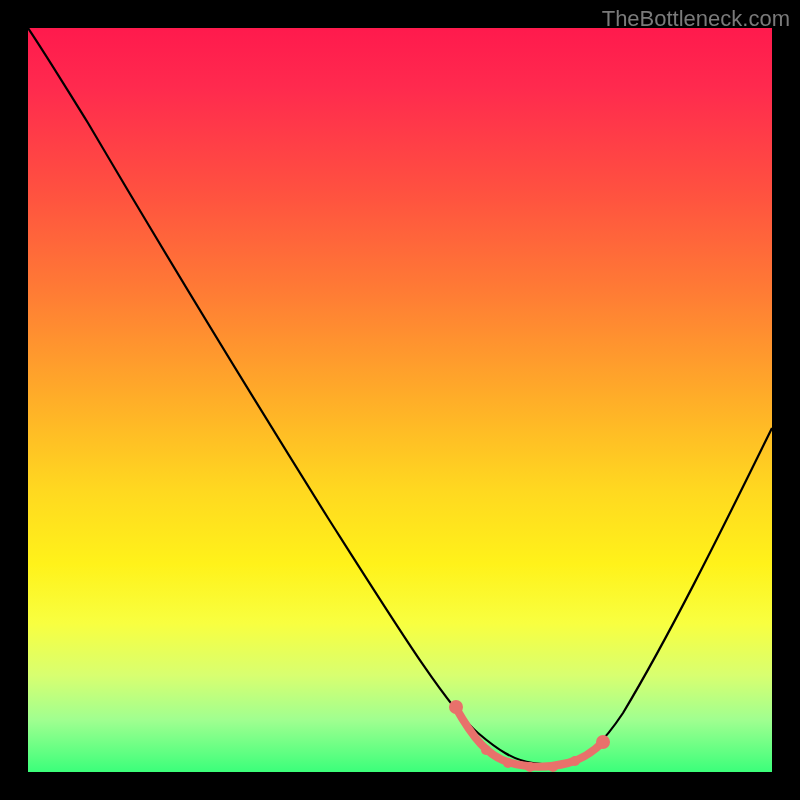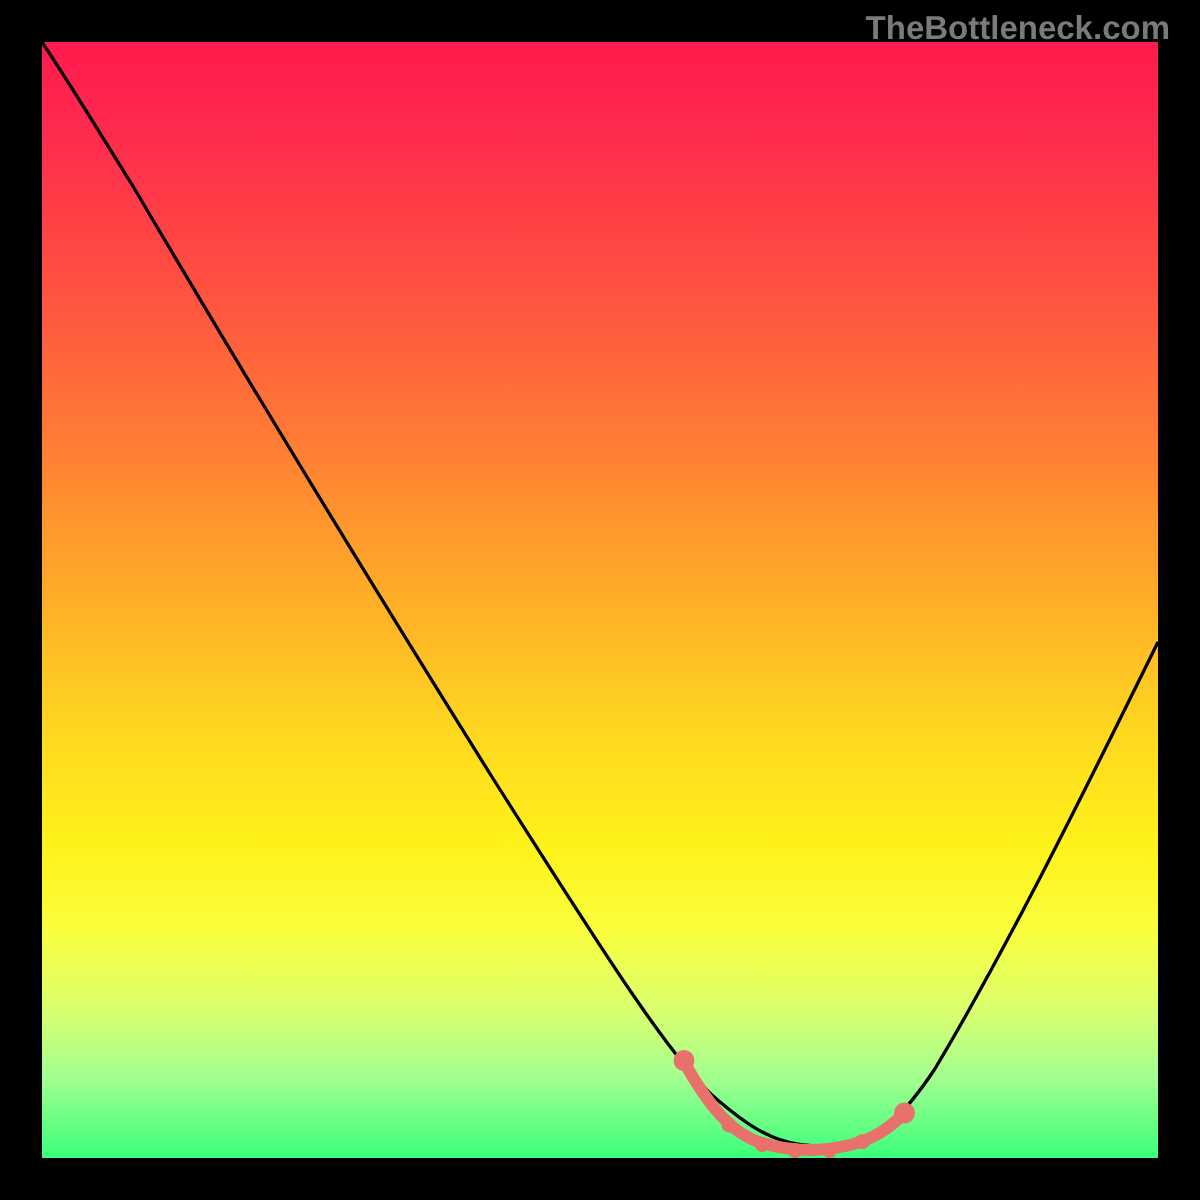--- a/index.html
+++ b/index.html
@@ -1,17 +1,17 @@
 <!DOCTYPE html>
 <html><head>
 <meta charset="utf-8">
 <style>
   * { margin: 0; padding: 0; box-sizing: border-box; }
   body { width: 800px; height: 800px; background: #000; position: relative; font-family: Arial, sans-serif; }
-  .watermark { position: absolute; top: 6px; right: 20px; color: #7a7a7a; font-size: 22px; font-weight: 700; z-index: 10; }
+  .watermark { position: absolute; top: 6px; right: 10px; color: #7a7a7a; font-size: 22px; font-weight: 400; z-index: 10; }
   .plot-area { position: absolute; left: 28px; top: 28px; width: 744px; height: 744px; }
   .gradient-bg { position: absolute; width: 100%; height: 100%;
     background: linear-gradient(to bottom,
       #ff1a4d 0%,
       #ff2a4e 8%,
       #ff5140 22%,
       #ff7a35 35%,
       #ffae28 50%,
       #ffd820 62%,
       #fff21a 72%,

